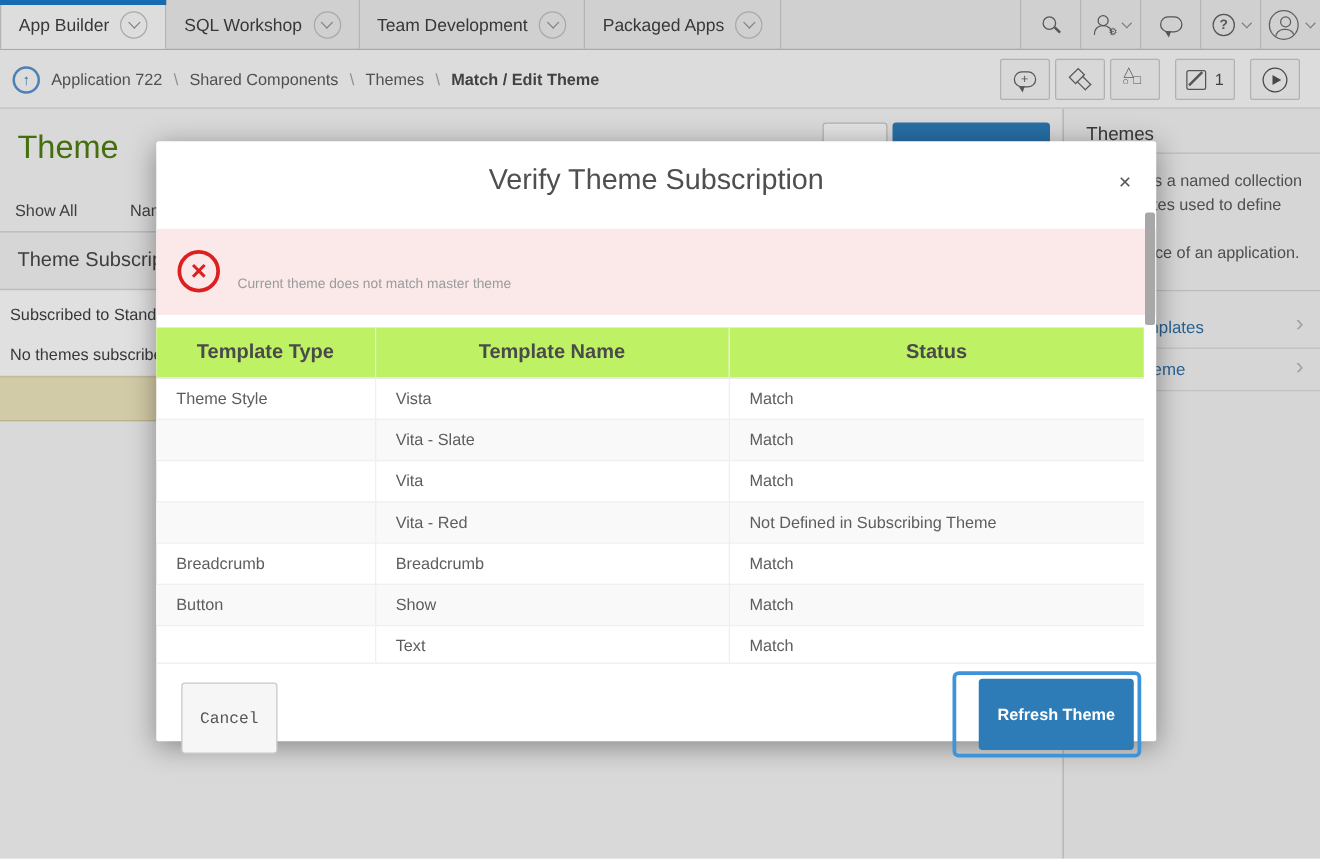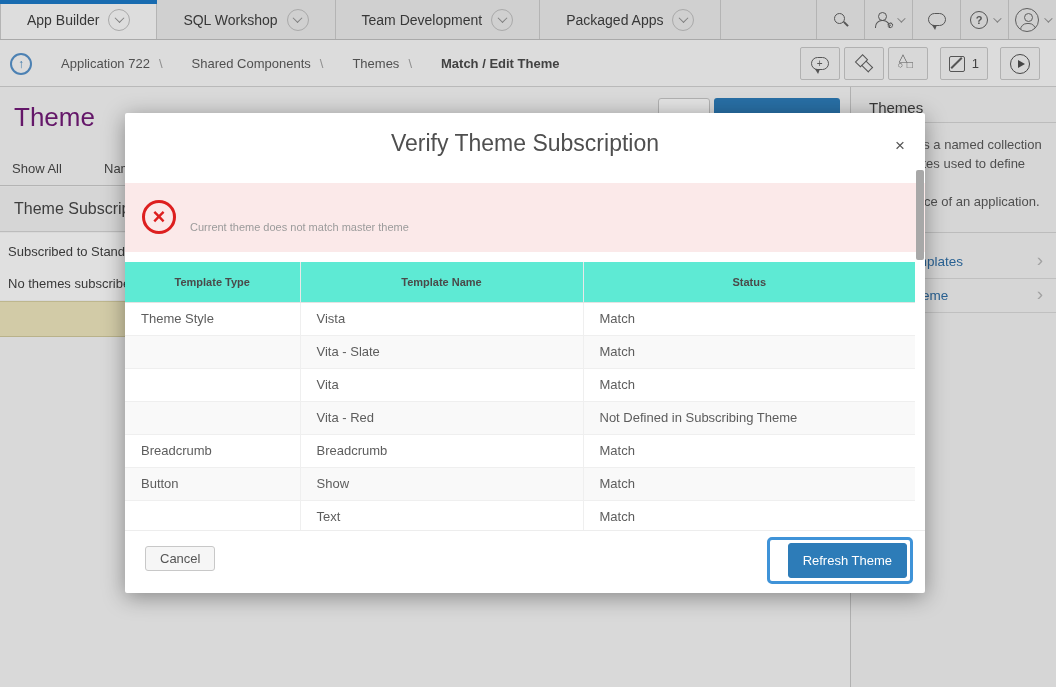--- a/index.html
+++ b/index.html
@@ -6,21 +6,21 @@
   html,body { width:1056px; height:687px; overflow:hidden; }
   body { font-family:"Liberation Sans","DejaVu Sans",sans-serif; background:#f2f2f2; position:relative; }
 
   
   .topnav { position:absolute; left:0; top:0; width:1056px; height:40px; background:#e8e8e8; border-bottom:1px solid #bdbdbd; display:flex; align-items:stretch; }
   .brand { display:flex; align-items:center; padding-left:14px; width:234px; }
   .brand .logo { color:#e21b1b; font-weight:bold; font-size:18px; letter-spacing:0.5px; }
   .brand .reg { color:#e21b1b; font-size:8px; vertical-align:super; margin-right:5px; }
   .brand .product { color:#3c3c3c; font-size:14.5px; }
   .tabs { display:flex; align-items:stretch; }
-  .tab { position:relative; display:flex; align-items:center; padding:0 26px; font-size:14px; color:#3e3e3e; border-right:1px solid #c9c9c9; cursor:pointer; }
+  .tab { position:relative; display:flex; align-items:center; padding:0 14px; font-size:14px; color:#3e3e3e; border-right:1px solid #c9c9c9; cursor:pointer; }
   .tab:first-child { border-left:1px solid #c9c9c9; }
   .tab.active { background:#f7f7f7; }
   .tab.active::before { content:""; position:absolute; left:-1px; right:-1px; top:0; height:4px; background:#1b78c4; }
   .circle-chev { width:22px; height:22px; border:1px solid #bdbdbd; border-radius:50%; margin-left:9px; display:inline-flex; align-items:center; justify-content:center; }
   .chev { width:7px; height:7px; border-right:1.5px solid #8f8f8f; border-bottom:1.5px solid #8f8f8f; transform:rotate(45deg) translate(-1px,-1px); }
   .navicons { margin-left:auto; display:flex; align-items:stretch; }
   .navicon-cell { display:flex; align-items:center; justify-content:center; min-width:48px; padding:0 6px; border-left:1px solid #c9c9c9; cursor:pointer; }
   .mini-chev { width:6px; height:6px; border-right:1.3px solid #8f8f8f; border-bottom:1.3px solid #8f8f8f; transform:rotate(45deg) translateY(-2px); margin-left:5px; }
 
   
@@ -35,21 +35,21 @@
   .i-chat::after { content:""; position:absolute; left:2px; bottom:-5px; width:0; height:0; border-left:5px solid transparent; border-top:5px solid #5f5f5f; transform:skewX(-20deg); }
   .i-help { width:18px; height:18px; border:1.5px solid #5f5f5f; border-radius:50%; display:flex; align-items:center; justify-content:center; font-size:11px; color:#5f5f5f; font-weight:bold; }
   .i-account { position:relative; width:24px; height:24px; border:1.5px solid #6a6a6a; border-radius:50%; overflow:hidden; }
   .i-account::before { content:""; position:absolute; left:8px; top:4px; width:7px; height:7px; border:1.4px solid #6a6a6a; border-radius:50%; }
   .i-account::after { content:""; position:absolute; left:4px; top:14px; width:14px; height:9px; border:1.4px solid #6a6a6a; border-radius:7px 7px 0 0; }
 
   
   .crumbbar { position:absolute; left:0; top:40px; width:1056px; height:47px; background:#f5f5f5; border-bottom:1px solid #cfcfcf; }
   .crumbs { position:absolute; left:10px; top:0; height:47px; display:flex; align-items:center; gap:9px; font-size:13px; color:#5a5a5a; }
   .i-up { width:22px; height:22px; border:2px solid #5590c8; border-radius:50%; display:flex; align-items:center; justify-content:center; color:#4686bd; font-size:12px; font-weight:bold; }
-  .crumb { cursor:pointer;margin-left:20px; }
+  .crumb { cursor:pointer; }
   .crumb.current { font-weight:bold; color:#4a4a4a; cursor:default; }
   .crumb-sep { color:#a0a0a0; }
   .crumb-tools { position:absolute; right:16px; top:7px; display:flex; gap:4px; }
   .toolbtn { height:33px; min-width:40px; background:#f1f1f1; border:1px solid #c6c6c6; border-radius:2px; display:flex; align-items:center; justify-content:center; cursor:pointer; padding:0 8px; }
   .toolbtn.gap { margin-left:8px; }
   .i-bubbleplus { position:relative; width:18px; height:13px; border:1.4px solid #5f5f5f; border-radius:8px; display:flex; align-items:center; justify-content:center; font-size:10px; color:#5f5f5f; }
   .i-bubbleplus::after { content:""; position:absolute; left:2px; bottom:-5px; width:0; height:0; border-left:5px solid transparent; border-top:5px solid #5f5f5f; transform:skewX(-20deg); }
   .i-flash { position:relative; width:18px; height:18px; transform:rotate(-45deg); }
   .i-flash::before { content:""; position:absolute; left:4px; top:1px; width:9px; height:6px; border:1.5px solid #5f5f5f; }
   .i-flash::after { content:""; position:absolute; left:6px; top:8px; width:5px; height:9px; border:1.5px solid #5f5f5f; border-top:none; }
@@ -58,21 +58,21 @@
   .i-shapes .s2 { position:absolute; left:0px; top:5px; font-size:9px; }
   .i-shapes .s3 { position:absolute; left:9px; top:4px; font-size:10px; }
   .i-edit { position:relative; width:16px; height:16px; border:1.5px solid #5f5f5f; border-radius:2px; }
   .i-edit::after { content:""; position:absolute; left:-1px; top:5px; width:15px; height:2px; background:#5f5f5f; transform:rotate(-45deg); }
   .edit-count { font-size:13px; color:#4a4a4a; margin-left:7px; }
   .i-play { width:20px; height:20px; border:1.5px solid #4f4f4f; border-radius:50%; display:flex; align-items:center; justify-content:center; }
   .i-play::after { content:""; width:0; height:0; border-left:7px solid #4f4f4f; border-top:4.5px solid transparent; border-bottom:4.5px solid transparent; margin-left:2px; }
 
   
   .main { position:absolute; left:0; top:87px; width:850px; height:600px; background:#f2f2f2; }
-  .page-title { position:absolute; left:14px; top:15px; font-size:26px; color:#701a75; }
+  .page-title { position:absolute; left:14px; top:15px; font-size:26px; color:#4d7c0f; }
   .partial-btn-light { position:absolute; left:658px; top:11px; width:52px; height:28px; background:#fdfdfd; border:1px solid #c6c6c6; border-radius:3px; }
   .partial-btn-blue { position:absolute; left:714px; top:11px; width:126px; height:28px; background:#2d7cb8; border-radius:3px; }
   .filter-row { position:absolute; left:0; top:60px; width:850px; height:39px; border-bottom:1px solid #c9c9c9; font-size:13px; color:#474747; }
   .filter-row .f1 { position:absolute; left:12px; top:14px; cursor:pointer; }
   .filter-row .f2 { position:absolute; left:104px; top:14px; cursor:pointer; }
   .section-band { position:absolute; left:0; top:100px; width:850px; height:45px; background:#efefef; border-bottom:1px solid #d2d2d2; }
   .section-band .t { position:absolute; left:14px; top:13px; font-size:16px; color:#454545; }
   .rows-band { position:absolute; left:0; top:146px; width:850px; height:67px; background:#fafafa; font-size:13px; color:#3f3f3f; }
   .rows-band .r1 { position:absolute; left:8px; top:11px; }
   .rows-band .r2 { position:absolute; left:8px; top:43px; }
@@ -96,31 +96,31 @@
   .modal { position:absolute; left:125px; top:113px; width:800px; height:480px; background:#ffffff; border-radius:2px; box-shadow:0 4px 22px rgba(0,0,0,0.38); z-index:10; }
   .modal-header { position:absolute; left:0; top:0; width:800px; height:70px; }
   .modal-title { position:absolute; left:0; top:17px; width:800px; text-align:center; font-size:23px; font-weight:400; color:#4f4f4f; }
   .modal-close { position:absolute; right:20px; top:24px; font-size:17px; color:#555; cursor:pointer; line-height:1; }
   .modal-body { position:absolute; left:0; top:70px; width:800px; height:347px; overflow:hidden; }
   .alert { position:relative; width:800px; height:69px; background:#fbe9e9; }
   .alert-icon { position:absolute; left:17px; top:17px; width:34px; height:34px; border:3px solid #dd1f1f; border-radius:50%; display:flex; align-items:center; justify-content:center; color:#dd1f1f; font-size:22px; font-weight:bold; line-height:1; }
   .alert-title { position:absolute; left:65px; top:12px; font-size:19px; color:#474747; }
   .alert-msg { position:absolute; left:65px; top:38px; font-size:11px; color:#9b9b9b; }
   table.status { border-collapse:collapse; width:790px; margin-top:10px; table-layout:fixed; }
-  table.status th { height:40px; background:#5eead4; border-bottom:1px solid #e3e3e3; border-right:1px solid #e8e8e8; font-size:11px; font-weight:bold; color:#4a4a4a; text-align:center; }
+  table.status th { height:40px; background:#bef264; border-bottom:1px solid #e3e3e3; border-right:1px solid #e8e8e8; font-size:16px; font-weight:bold; color:#4a4a4a; text-align:center; }
   table.status th:last-child { border-right:none; }
   table.status col.c1 { width:175px; } table.status col.c2 { width:283px; } table.status col.c3 { width:332px; }
   table.status td { height:33px; border-bottom:1px solid #efefef; border-right:1px solid #efefef; font-size:13px; color:#5d5d5d; padding-left:16px; }
   table.status td:last-child { border-right:none; }
   table.status tbody tr:nth-child(even) { background:#f9f9f9; }
   .scroll-thumb { position:absolute; right:1px; top:57px; width:8px; height:90px; background:#a8a8a8; border-radius:2px; z-index:12; cursor:pointer; }
   .modal-footer { position:absolute; left:0; top:417px; width:800px; height:63px; border-top:1px solid #ededed; }
-  .btn-cancel { position:absolute; left:20px; top:15px; padding:4px 14px; background:#f6f6f6; border:1px solid #c8c8c8; border-radius:3px; font-size:13px; color:#555; cursor:pointer; font-family:Liberation Sans, sans-serif; }
+  .btn-cancel { position:absolute; left:20px; top:15px; padding:20px 14px; background:#f6f6f6; border:1px solid #c8c8c8; border-radius:3px; font-size:13px; color:#555; cursor:pointer; font-family:Liberation Mono, monospace; }
   .focus-ring { position:absolute; right:12px; top:6px; border:3px solid #3f93d8; border-radius:5px; padding:3px; }
-  .btn-refresh { display:block; padding:9px 14px; background:#2d7cb8; border:1px solid #2d7cb8; border-radius:3px; font-size:13px; font-weight:normal; color:#ffffff; cursor:pointer; font-family:inherit;margin-left:15px; }
+  .btn-refresh { display:block; padding:20px 14px; background:#2d7cb8; border:1px solid #2d7cb8; border-radius:3px; font-size:13px; font-weight:bold; color:#ffffff; cursor:pointer; font-family:inherit;margin-left:15px; }
 </style>
 </head>
 <body>
 
 <div class="topnav">
   <div class="tabs">
     <div class="tab active">
       <span>App Builder</span>
       <span class="circle-chev">
           <span class="chev"></span>

